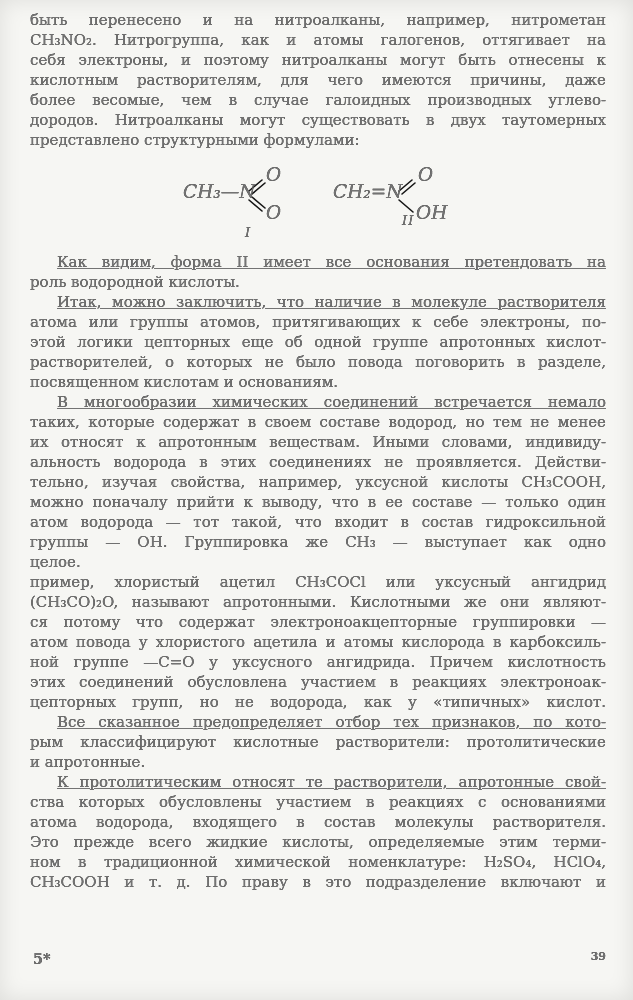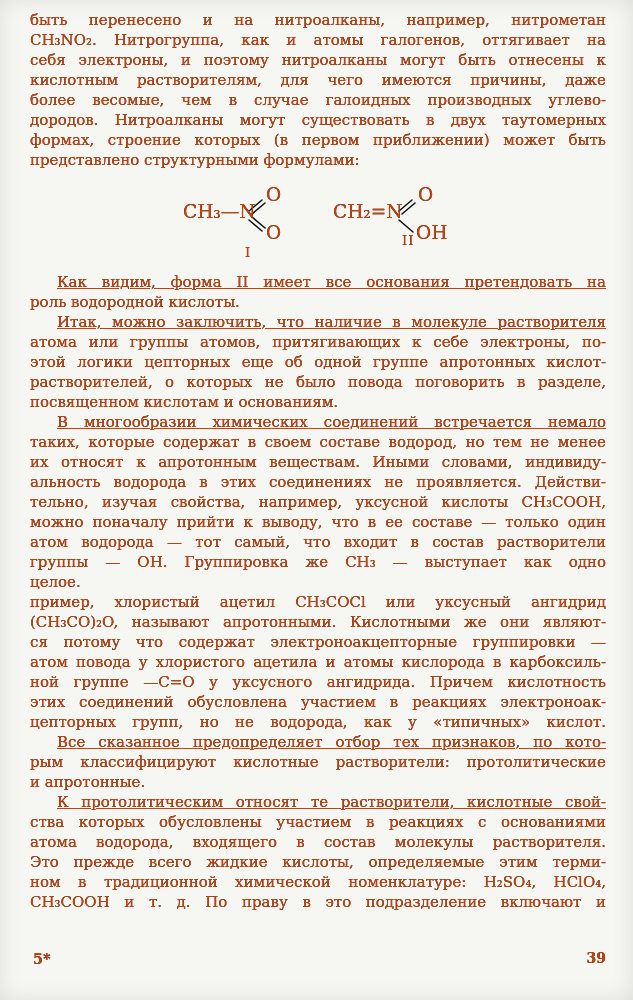--- a/index.html
+++ b/index.html
@@ -7,75 +7,75 @@
     width:633px;height:1000px;
     background:#e9e9e6;
     font-family:"DejaVu Serif", serif;
   }
   .page{
     position:relative;
     width:633px;height:1000px;
     background:#f6f6f3;
     box-shadow:inset 0 0 22px rgba(0,0,0,0.10);
     overflow:hidden;
-    color:#c2410c;
+    color:#737373;
   }
   .text-block{
     position:absolute;
     left:30px;top:10px;width:576px;
   }
   .line{
     font-size:15px;
     line-height:20px;
     text-align:justify;
     text-align-last:justify;
     text-shadow:0 0 0.38px rgba(0,0,0,0.85);
     white-space:normal;
   }
   .line.end{text-align-last:left;}
   .line.indent{text-indent:27px;text-decoration:underline;}
   .formula-block{
     position:relative;
     height:102px;
+    font-style:italic;
   }
   .f{
     position:absolute;
     font-size:18.5px;
     line-height:1;
     text-shadow:0 0 0.45px rgba(0,0,0,0.9);
     white-space:nowrap;
   }
   .f.lab{font-size:13px;letter-spacing:1px;}
   .bonds{position:absolute;left:0;top:0;}
   .bonds line{stroke:#161616;stroke-width:1.6;stroke-linecap:round;}
   .footer-sig{
     position:absolute;left:33px;top:950px;
     font-size:14.5px;font-weight:bold;
     text-shadow:0 0 0.4px rgba(0,0,0,0.9);
   }
   .footer-page{
     position:absolute;right:27px;top:950px;
-    font-size:14px;font-weight:bold;
+    font-size:11px;font-weight:bold;
     text-shadow:0 0 0.4px rgba(0,0,0,0.9);
   }
 </style>
 </head>
 <body>
 
 <div class="page">
   <div class="text-block">
 
     <div class="para">
       <div class="line">быть перенесено и на нитроалканы, например, нитрометан</div>
       <div class="line">CH₃NO₂. Нитрогруппа, как и атомы галогенов, оттягивает на</div>
       <div class="line">себя электроны, и поэтому нитроалканы могут быть отнесены к</div>
       <div class="line">кислотным растворителям, для чего имеются причины, даже</div>
       <div class="line">более весомые, чем в случае галоидных производных углево-</div>
       <div class="line">дородов. Нитроалканы могут существовать в двух таутомерных</div>
-      <div class="line">формах, строение которых (в первом приближении) может быть</div>
       <div class="line end">представлено структурными формулами:</div>
     </div>
 
     <div class="formula-block">
       <svg class="bonds" width="576" height="102" viewBox="0 0 576 102">
 
         <line x1="219" y1="41" x2="232" y2="30"></line>
         <line x1="222" y1="44" x2="235" y2="33"></line>
 
         <line x1="219" y1="50" x2="232" y2="61"></line>
@@ -109,21 +109,21 @@
       <div class="line end">посвященном кислотам и основаниям.</div>
     </div>
 
     <div class="para">
       <div class="line indent">В многообразии химических соединений встречается немало</div>
       <div class="line">таких, которые содержат в своем составе водород, но тем не менее</div>
       <div class="line">их относят к апротонным веществам. Иными словами, индивиду-</div>
       <div class="line">альность водорода в этих соединениях не проявляется. Действи-</div>
       <div class="line">тельно, изучая свойства, например, уксусной кислоты CH₃COOH,</div>
       <div class="line">можно поначалу прийти к выводу, что в ее составе — только один</div>
-      <div class="line">атом водорода — тот самый, что входит в состав растворители</div>
+      <div class="line">атом водорода — тот такой, что входит в состав гидроксильной</div>
       <div class="line">группы — OH. Группировка же CH₃ — выступает как одно</div>
       <div class="line end">целое.</div>
     </div>
 
     <div class="para">
       <div class="line">пример, хлористый ацетил CH₃COCl или уксусный ангидрид</div>
       <div class="line">(CH₃CO)₂O, называют апротонными. Кислотными же они являют-</div>
       <div class="line">ся потому что содержат электроноакцепторные группировки —</div>
       <div class="line">атом повода у хлористого ацетила и атомы кислорода в карбоксиль-</div>
       <div class="line">ной группе —C=O у уксусного ангидрида. Причем кислотность</div>
@@ -131,21 +131,21 @@
       <div class="line">цепторных групп, но не водорода, как у «типичных» кислот.</div>
     </div>
 
     <div class="para">
       <div class="line indent">Все сказанное предопределяет отбор тех признаков, по кото-</div>
       <div class="line">рым классифицируют кислотные растворители: протолитические</div>
       <div class="line end">и апротонные.</div>
     </div>
 
     <div class="para">
-      <div class="line indent">К протолитическим относят те растворители, кислотные свой-</div>
+      <div class="line indent">К протолитическим относят те растворители, апротонные свой-</div>
       <div class="line">ства которых обусловлены участием в реакциях с основаниями</div>
       <div class="line">атома водорода, входящего в состав молекулы растворителя.</div>
       <div class="line">Это прежде всего жидкие кислоты, определяемые этим терми-</div>
       <div class="line">ном в традиционной химической номенклатуре: H₂SO₄, HClO₄,</div>
       <div class="line">CH₃COOH и т. д. По праву в это подразделение включают и</div>
     </div>
 
   </div>
 
   <span class="footer-sig">5*</span>

